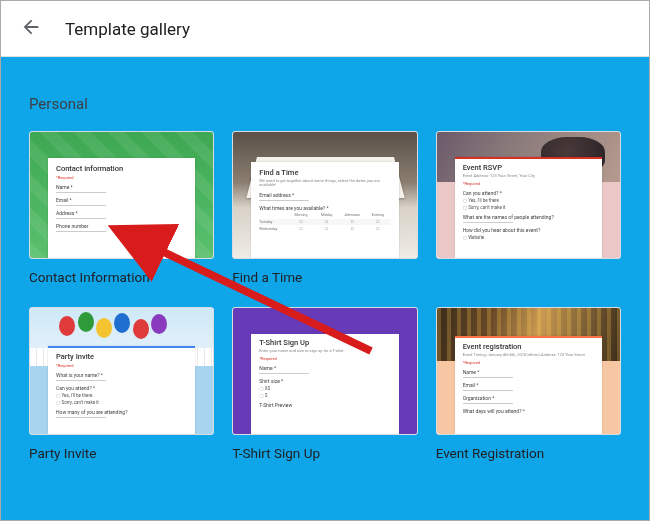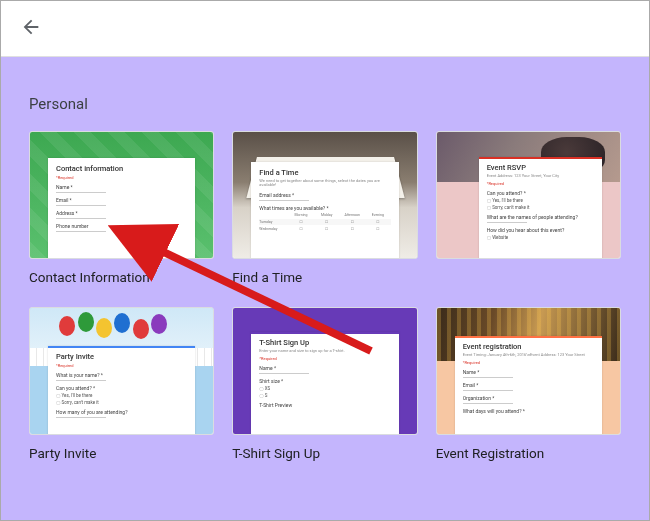--- a/index.html
+++ b/index.html
@@ -28,21 +28,21 @@
     border-radius: 50%;
   }
   .back-btn svg { width: 22px; height: 22px; fill: #5f6368; }
   .title {
     font-size: 17px;
     color: #202124;
     margin-left: 14px;
     font-weight: 400;
   }
   .content {
-    background: #c4b5fd;
+    background: #0ea5e9;
     padding: 18px 28px;
     height: calc(100% - 56px);
     overflow: hidden;
   }
   .section-label {
     font-size: 15px;
     color: #3c4043;
     margin: 20px 0 18px 0;
     font-weight: 400;
   }
@@ -103,20 +103,21 @@
 <body>
 
 <div class="header">
   <div class="back-btn">
     <span>
       <svg viewBox="0 0 24 24">
           <path d="M20 11H7.83l5.59-5.59L12 4l-8 8 8 8 1.41-1.41L7.83 13H20z"></path>
         </svg>
     </span>
   </div>
+  <div class="title">Template gallery</div>
 </div>
 
 <div class="content">
   <div class="section-label">Personal</div>
 
   <div class="grid">
 
     <div class="card">
       <div class="thumb">
         <div class="tpl-bg" style="background:linear-gradient(#3da851,#5ac06e);">
@@ -187,21 +188,21 @@
       </div>
       <div class="caption">Find a Time</div>
     </div>
 
     <div class="card">
       <div class="thumb">
         <div class="tpl-bg" style="background:#ecc7c7;">
           <div style="position:absolute;inset:0 0 60% 0;background:linear-gradient(120deg,#6b5a6a,#8a7b7b 40%,#b59a8e);"></div>
           <div style="position:absolute;right:8%;top:4%;width:35%;height:30%;background:radial-gradient(circle at 40% 40%,#4a3a3a,#2a2226);border-radius:40%;"></div>
         </div>
-        <div class="tpl-form" style="top:25px;margin-left:24px;">
+        <div class="tpl-form" style="top:25px;">
           <div class="abar" style="height:2px;background:#d93025;"></div>
           <div class="ttl">Event RSVP</div>
           <div class="sub">Event Address: 123 Your Street, Your City</div>
           <div class="req">*Required</div>
           <div class="field">
               <div class="flabel">Can you attend? *</div>
             </div>
           <div class="opt">Yes, I'll be there</div>
           <div class="opt">Sorry, can't make it</div>
           <div class="field">

